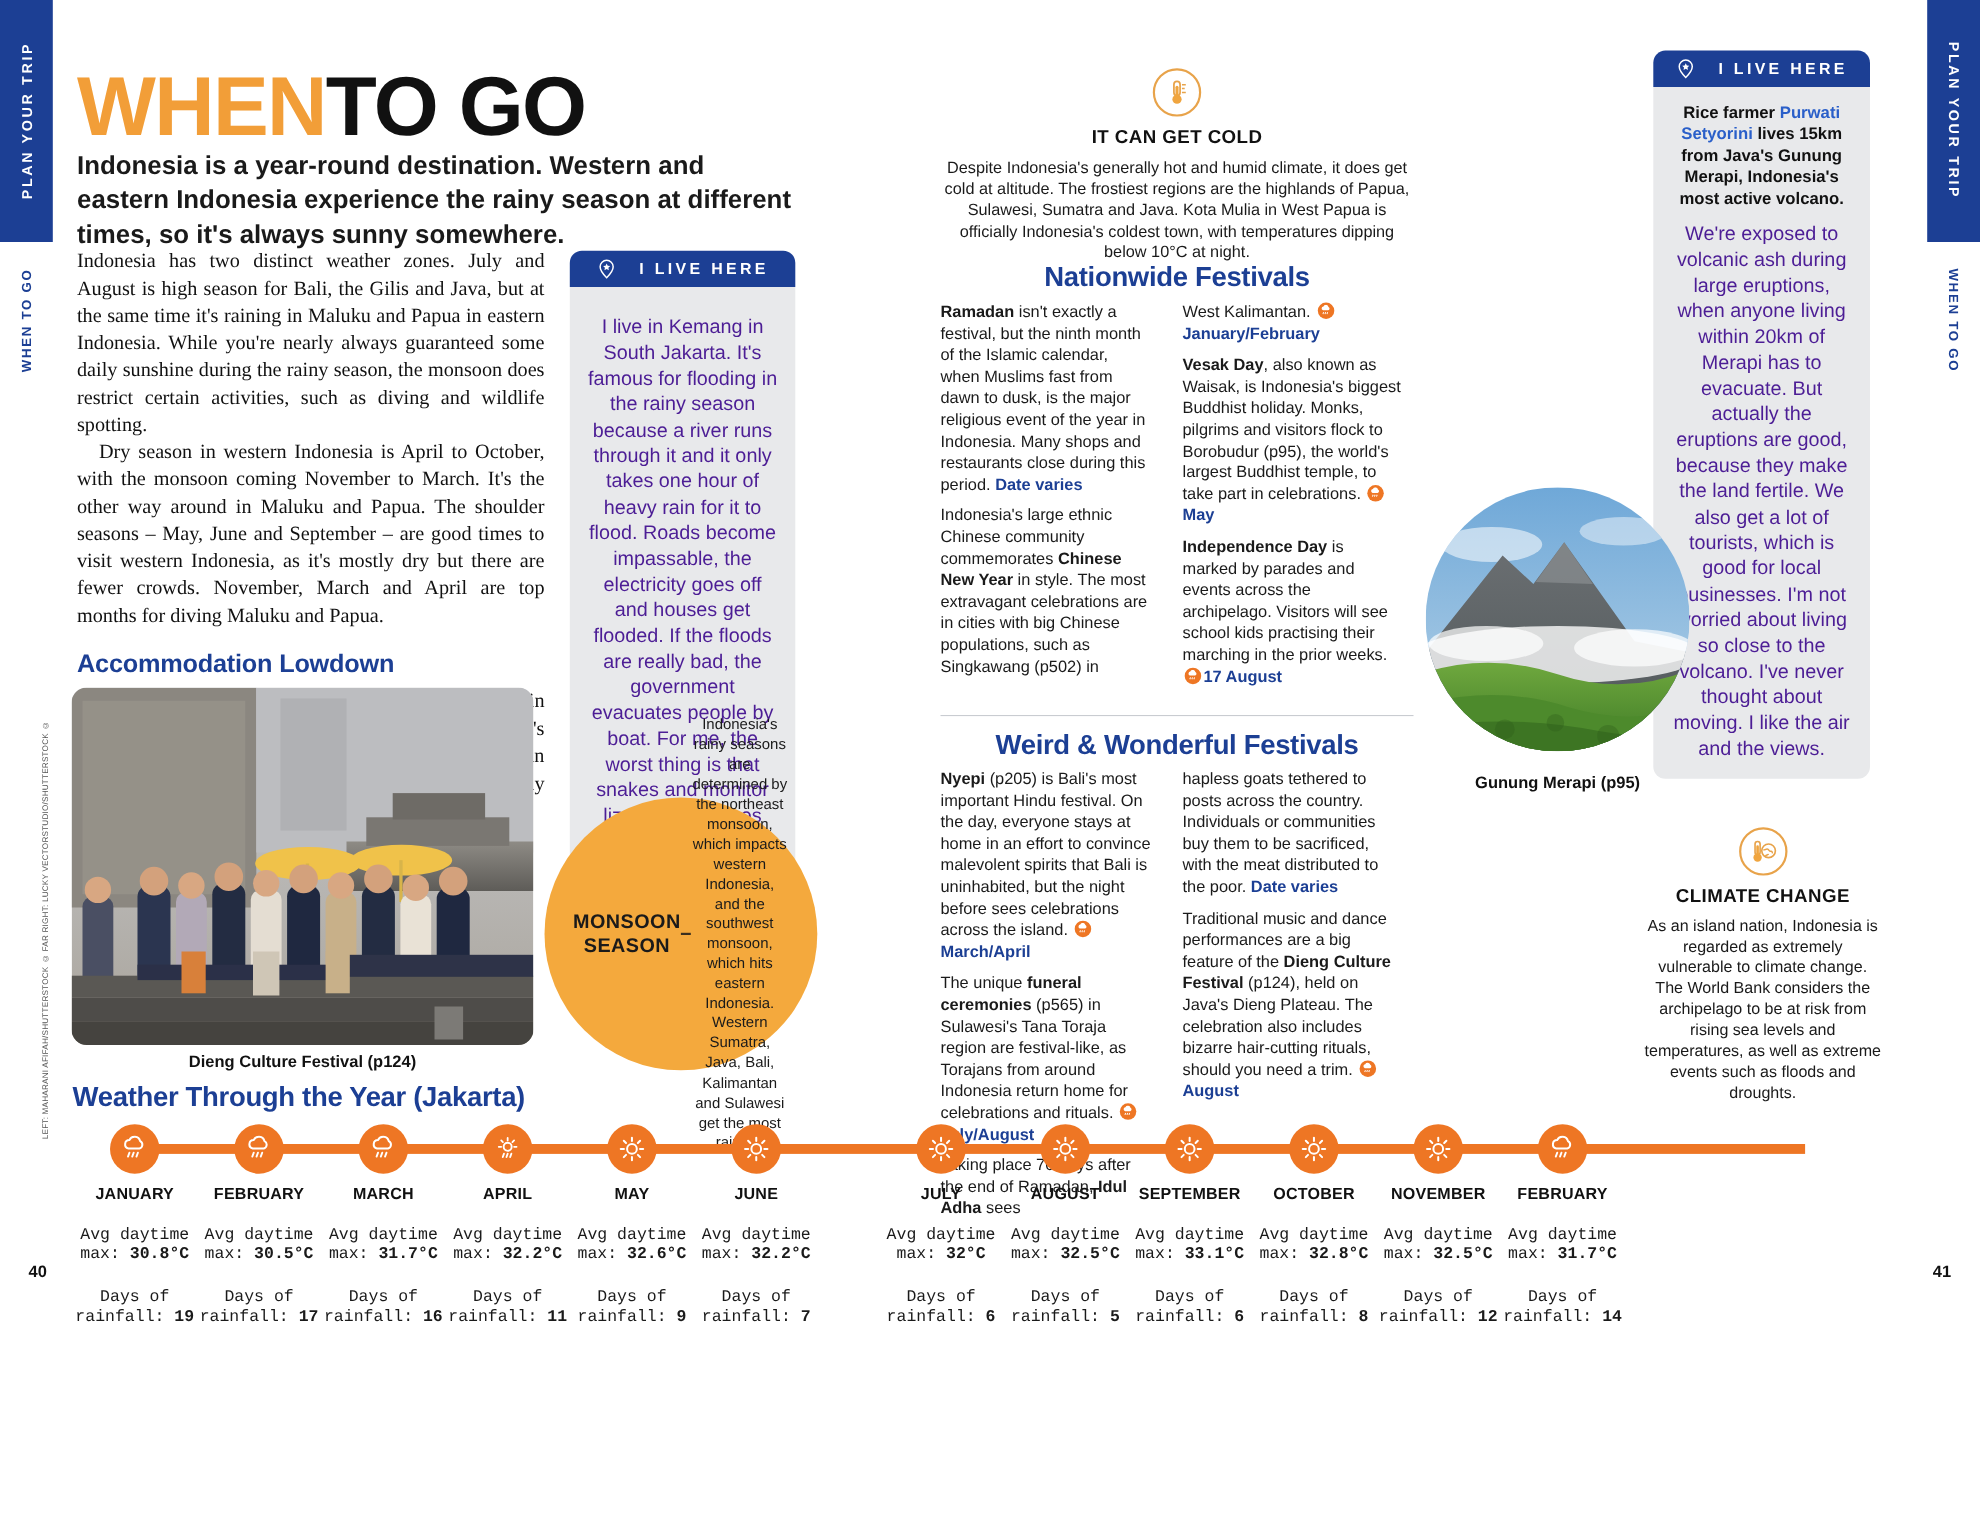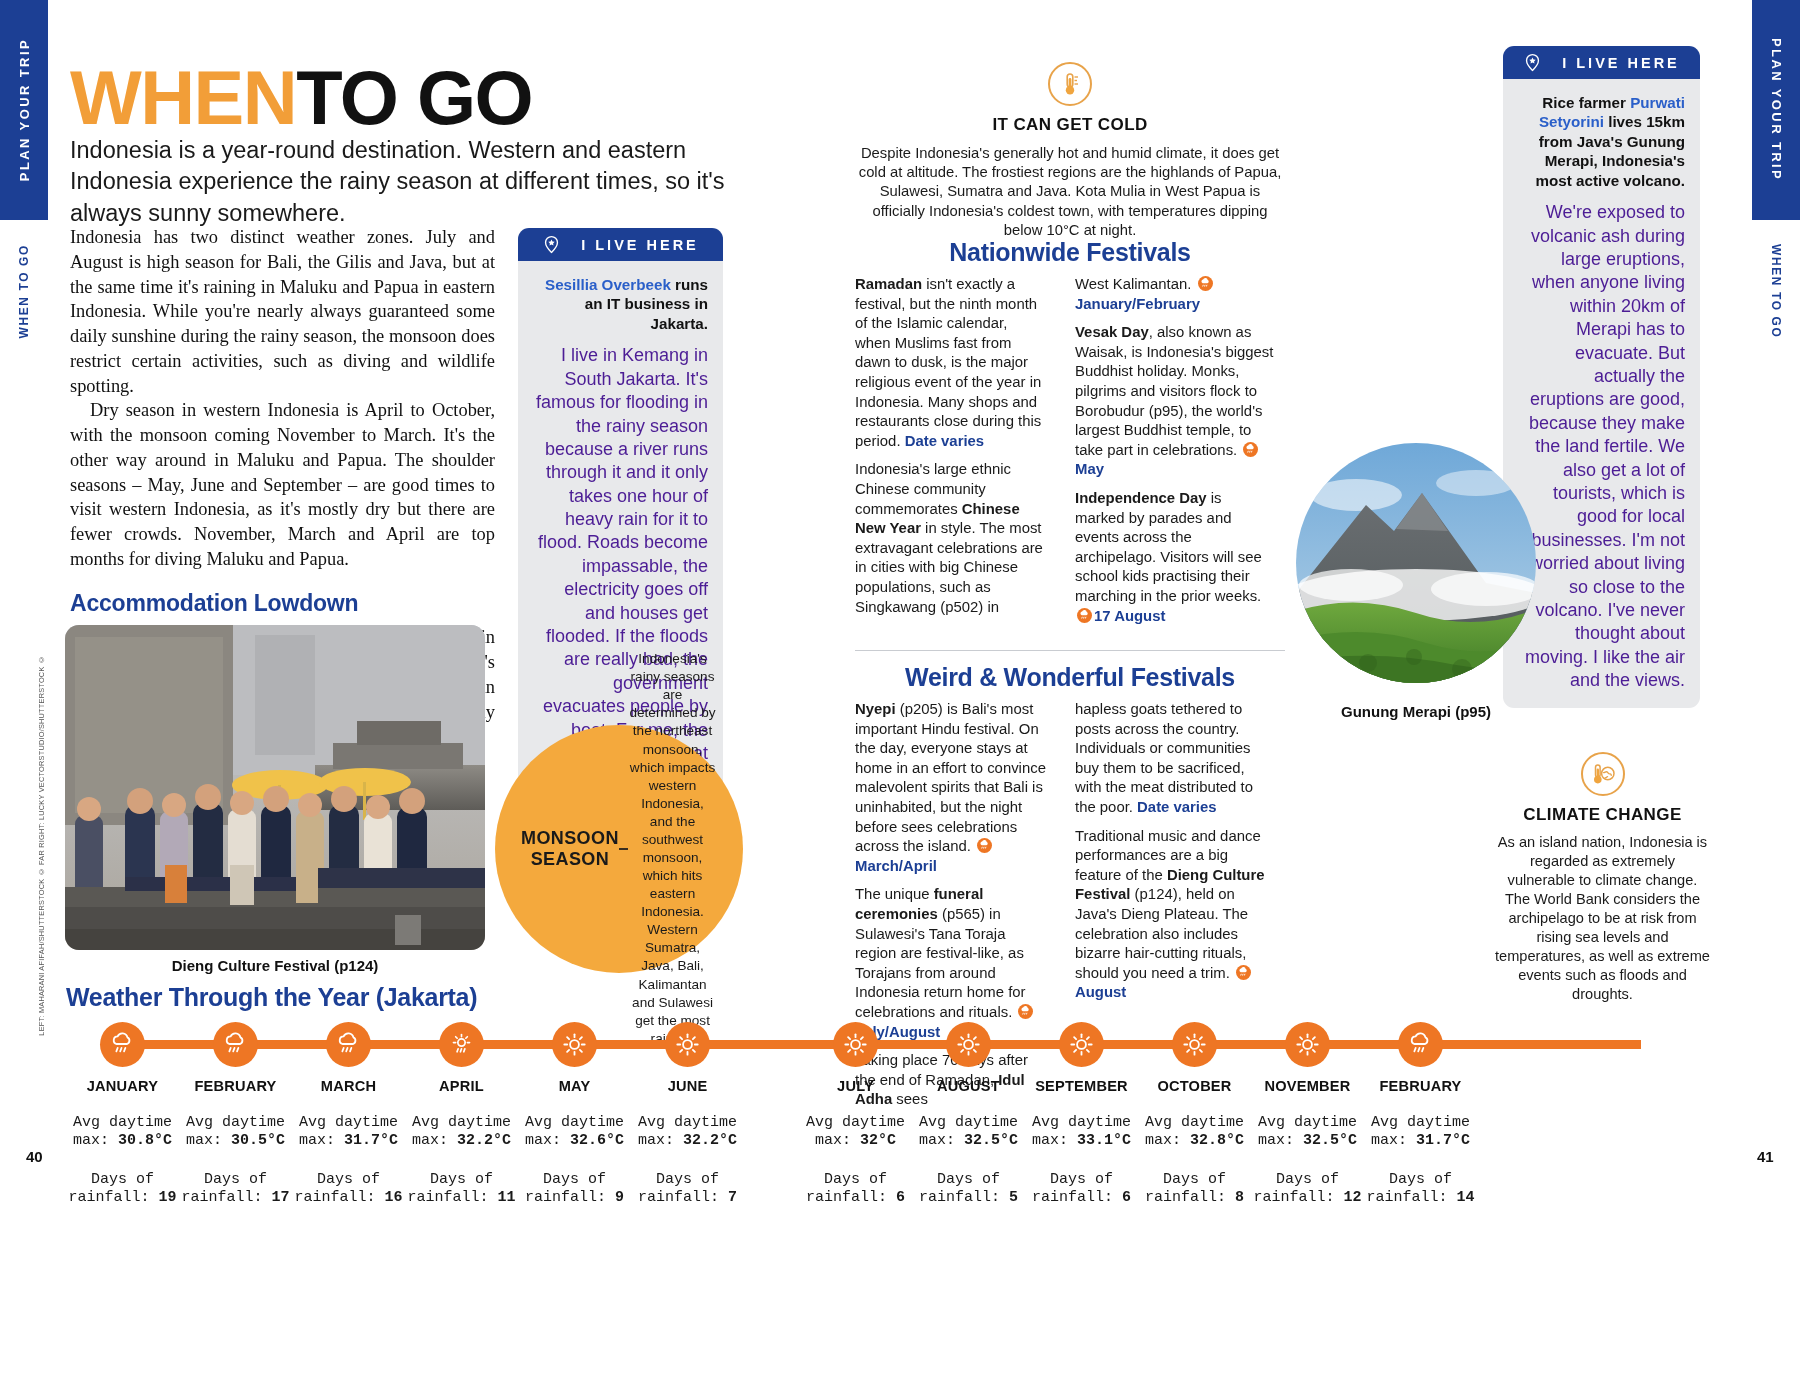--- a/index.html
+++ b/index.html
@@ -47,21 +47,21 @@
   
   .headline {
     position: absolute; left: 70px; top: 60px;
     font-size: 76px; font-weight: 800; letter-spacing: -1.5px; line-height: 1;
   }
   .headline .o { color: #f29e38; }
   .headline .b { color: #111; }
 
   .deck {
     position: absolute; left: 70px; top: 135px; width: 660px;
-    font-size: 23.5px; line-height: 1.33; color: #1a1a1a; font-weight: 400;
+    font-size: 23.5px; line-height: 1.33; color: #1a1a1a; font-weight: 700;
   }
 
   
   .serif-col {
     position: absolute; left: 70px; top: 225px; width: 425px;
     font-family: "Liberation Serif", serif;
     font-size: 18.4px; line-height: 1.345; text-align: justify; color: #111;
   }
   .serif-col p { margin-bottom: 0; }
   .serif-col p.indent { text-indent: 20px; }
@@ -73,21 +73,21 @@
 
   
   .ilh { position: absolute; }
   .ilh-head {
     background: #1c3f94; color: #fff; border-radius: 11px 11px 0 0;
     height: 33px; display: flex; align-items: center; justify-content: center;
     gap: 20px; font-size: 14.5px; font-weight: 700; letter-spacing: 3px;
   }
   .ilh-body {
     background: #e8e9eb; border-radius: 0 0 11px 11px;
-    padding: 14px 15px 16px 15px; text-align: right;
+    padding: 14px 15px 16px 15px; text-align: center;
   }
   .ilh-lead { font-size: 15.2px; font-weight: 700; line-height: 1.28; color: #111; }
   .ilh-lead .nm { color: #2a5fc9; }
   .ilh-quote { font-size: 18px; line-height: 1.3; margin-top: 11px; color: #4c1d95; }
 
   
   .photo-left {
     position: absolute; left: 65px; top: 625px; width: 420px; height: 325px;
     border-radius: 14px; overflow: hidden;
   }
@@ -205,24 +205,20 @@
 
   <div class="ilh" style="left:518px; top:228px; width:205px;">
     <div class="ilh-head">
       <svg width="19" height="19" viewBox="0 0 24 24">
         <path d="M12 2a7.5 7.5 0 0 0-7.5 7.5c0 5.2 7.5 12.5 7.5 12.5s7.5-7.3 7.5-12.5A7.5 7.5 0 0 0 12 2z" fill="none" stroke="#fff" stroke-width="1.7"></path>
         <path d="M12 5.7l1.25 2.6 2.8.35-2.05 1.95.52 2.8L12 12.05l-2.52 1.35.52-2.8-2.05-1.95 2.8-.35z" fill="#fff"></path>
       </svg>
       <span>I LIVE HERE</span>
     </div>
     <div class="ilh-body">
-      <div class="ilh-lead">
-        <span class="nm">Sesillia Overbeek</span>
-        <span>runs an IT business in Jakarta</span><span>.</span>
-      </div>
       <div class="ilh-quote">I live in Kemang in South Jakarta. It's famous for flooding in the rainy season because a river runs through it and it only takes one hour of heavy rain for it to flood. Roads become impassable, the electricity goes off and houses get flooded. If the floods are really bad, the government evacuates people by boat. For me, the worst thing is that snakes and monitor lizards sometimes come into the house during floods.</div>
     </div>
   </div>
 
   <div class="photo-left">
     <svg width="420" height="325" viewBox="0 0 420 325">
       <defs>
         <linearGradient id="sky" x1="0" y1="0" x2="0" y2="1">
           <stop offset="0%" stop-color="#c9cbd0"></stop>
             <stop offset="100%" stop-color="#a9a49b"></stop>

